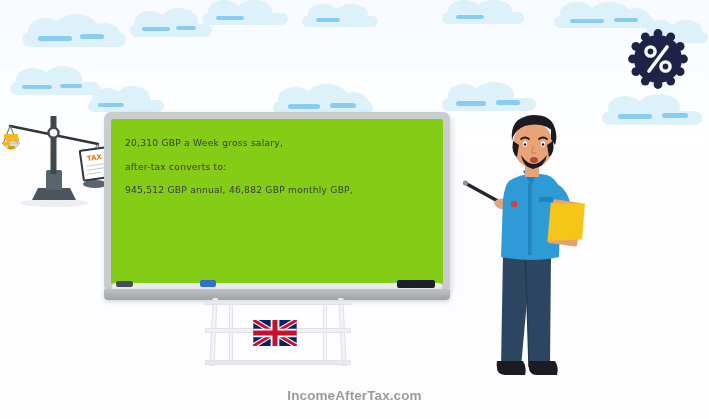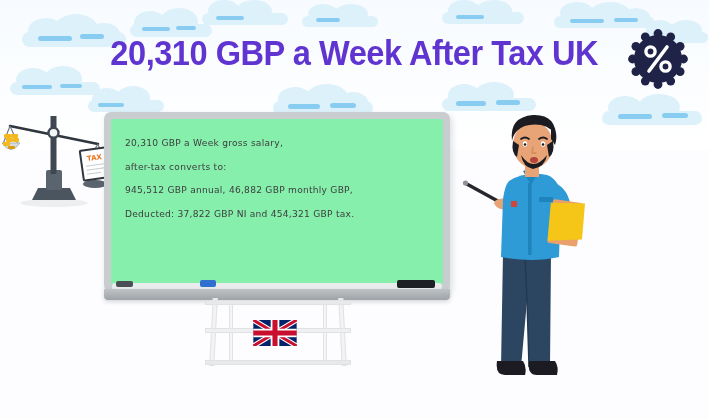--- a/index.html
+++ b/index.html
@@ -46,21 +46,21 @@
   
   .board-outer {
     position:absolute; left:104px; top:112px; width:346px; height:180px;
     background:#c9cdcf;
     border-radius:7px;
     padding:7px;
     box-shadow:2px 3px 6px rgba(60,70,80,.18);
   }
   .board-inner {
     width:100%; height:100%;
-    background:#86efac; border-radius:3px;
+    background:#84cc16; border-radius:3px;
     position:relative;
     padding:13px 0 0 14px;
   }
   .line {
     font-family:"DejaVu Sans", sans-serif;
     font-size:9.1px; color:#3d3d3d;
     line-height:23.5px; white-space:nowrap;
     letter-spacing:.25px;
   }
   .tray {
@@ -195,23 +195,20 @@
       <div class="streak" style="left:62px; top:19px; width:26px; height:5px;"></div>
     </div>
 
     <div class="cloud" style="left:640px; top:20px; width:70px; height:24px;">
       <div class="base" style="left:2px; top:12px; width:66px; height:11px;"></div>
       <div class="puff" style="left:6px; top:0px; width:28px; height:20px;"></div>
       <div class="puff" style="left:30px; top:0px; width:32px; height:20px;"></div>
     </div>
   </div>
 
-  <div class="title-wrap">
-    <span class="title">20,310 GBP a Week After Tax UK</span>
-  </div>
 
   <div class="badge">
     <svg viewBox="0 0 60 60" width="60" height="60" aria-hidden="true">
       <g fill="#1f2347">
         <circle cx="30" cy="30" r="24"></circle>
         <g>
           <circle cx="30" cy="4.5" r="4.4"></circle>
             <circle cx="42.7" cy="7.9" r="4.4"></circle>
           <circle cx="52.1" cy="17.3" r="4.4"></circle>
             <circle cx="55.5" cy="30" r="4.4"></circle>
@@ -278,21 +275,20 @@
         </g>
       </g>
     </svg>
   </div>
 
   <div class="board-outer">
     <div class="board-inner">
       <div class="line">20,310 GBP a Week gross salary,</div>
       <div class="line">after-tax converts to:</div>
       <div class="line">945,512 GBP annual, 46,882 GBP monthly GBP,</div>
-      <div class="line">Deducted: 37,822 GBP NI and 454,321 GBP tax.</div>
     </div>
   </div>
   <div class="tray-shelf"></div>
   <div class="tray"></div>
   <div class="marker m-dark"></div>
   <div class="marker m-blue"></div>
   <div class="marker m-eraser"></div>
 
   <div class="stand">
     <div class="leg leg-l"></div>
@@ -366,14 +362,15 @@
       <path d="M78 42 L77 48 L81 48" stroke="#cf8a5e" stroke-width="1.4" fill="none" stroke-linecap="round"></path>
 
       <path d="M66 50 Q78 68 92 50 Q90 62 78 64 Q68 62 66 50 Z" fill="#1b1b21"></path>
       <ellipse cx="79" cy="55" rx="4" ry="3" fill="#b4453c"></ellipse>
 
       <path d="M58 36 Q56 48 62 52 L64 40 Z" fill="#1b1b21"></path>
       <path d="M98 36 Q100 48 94 52 L92 40 Z" fill="#1b1b21"></path>
     </svg>
   </div>
 
+  <div class="footer">IncomeAfterTax.com</div>
 
 </div>
 
 </body></html>

